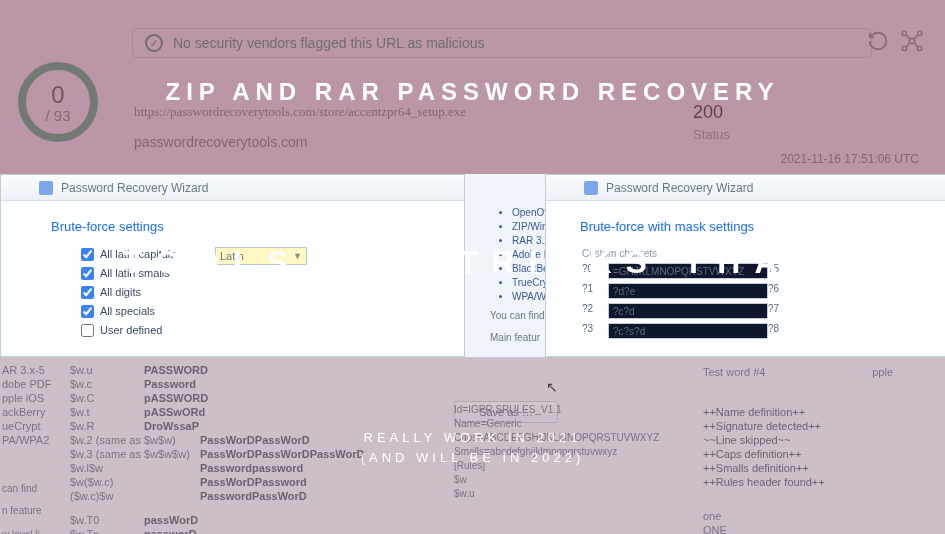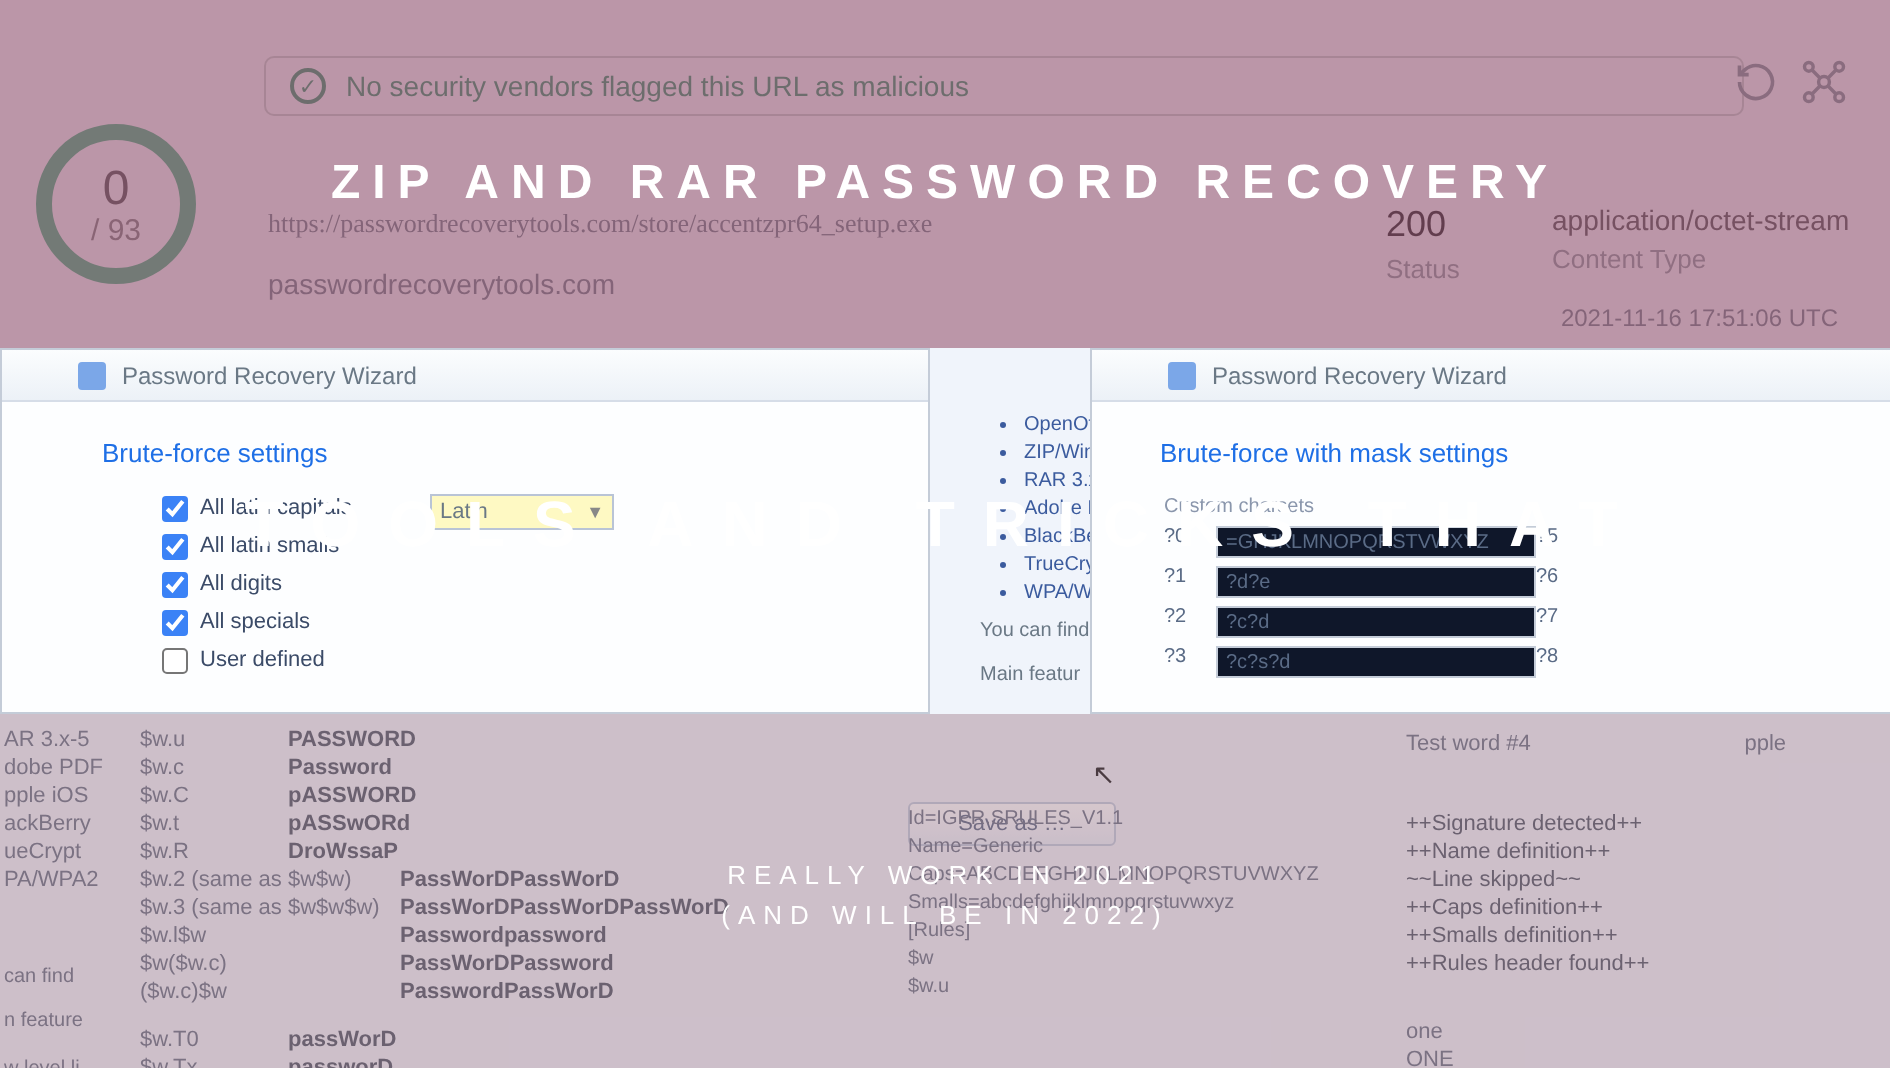--- a/index.html
+++ b/index.html
@@ -107,24 +107,20 @@
       <circle cx="5" cy="19" r="2"></circle>
       <circle cx="19" cy="19" r="2"></circle>
       <circle cx="12" cy="12" r="2.5"></circle>
       <path d="M6.5 6.5 L10 10 M17.5 6.5 L14 10 M6.5 17.5 L10 14 M17.5 17.5 L14 14"></path>
     </svg>
   <div class="url-line">https://passwordrecoverytools.com/store/accentzpr64_setup.exe</div>
   <div class="domain-line">passwordrecoverytools.com</div>
   <div class="status-col">
     <div class="num">200</div>
     <div class="lbl">Status</div>
-  </div>
-  <div class="ct-col">
-    <div class="val">application/octet-stream</div>
-    <div class="lbl">Content Type</div>
   </div>
   <div class="timestamp">2021-11-16 17:51:06 UTC</div>
   <div class="top-overlay"></div>
 </div>
 
 <div class="white-strip strip1"></div>
 
 <div class="mid-panel">
   <div class="wizard wizard-left">
     <div class="wizard-title-icon"></div>
@@ -259,22 +255,22 @@
       <div>$w.u</div>
     </div>
   </div>
 
   <div class="test-col">
     <div class="test-hdr">
         <span>Test word #4</span>
         <span>pple</span>
       </div>
     <div class="status-lines">
-      <div>++Signature detected++</div>
-        <div>++Name definition++</div>
+      <div>++Name definition++</div>
+        <div>++Signature detected++</div>
         <div>~~Line skipped~~</div>
       <div>++Caps definition++</div>
         <div>++Smalls definition++</div>
         <div>++Rules header found++</div>
     </div>
     <div class="out-lines">
       <div>one</div>
         <div>ONE</div>
     </div>
   </div>

